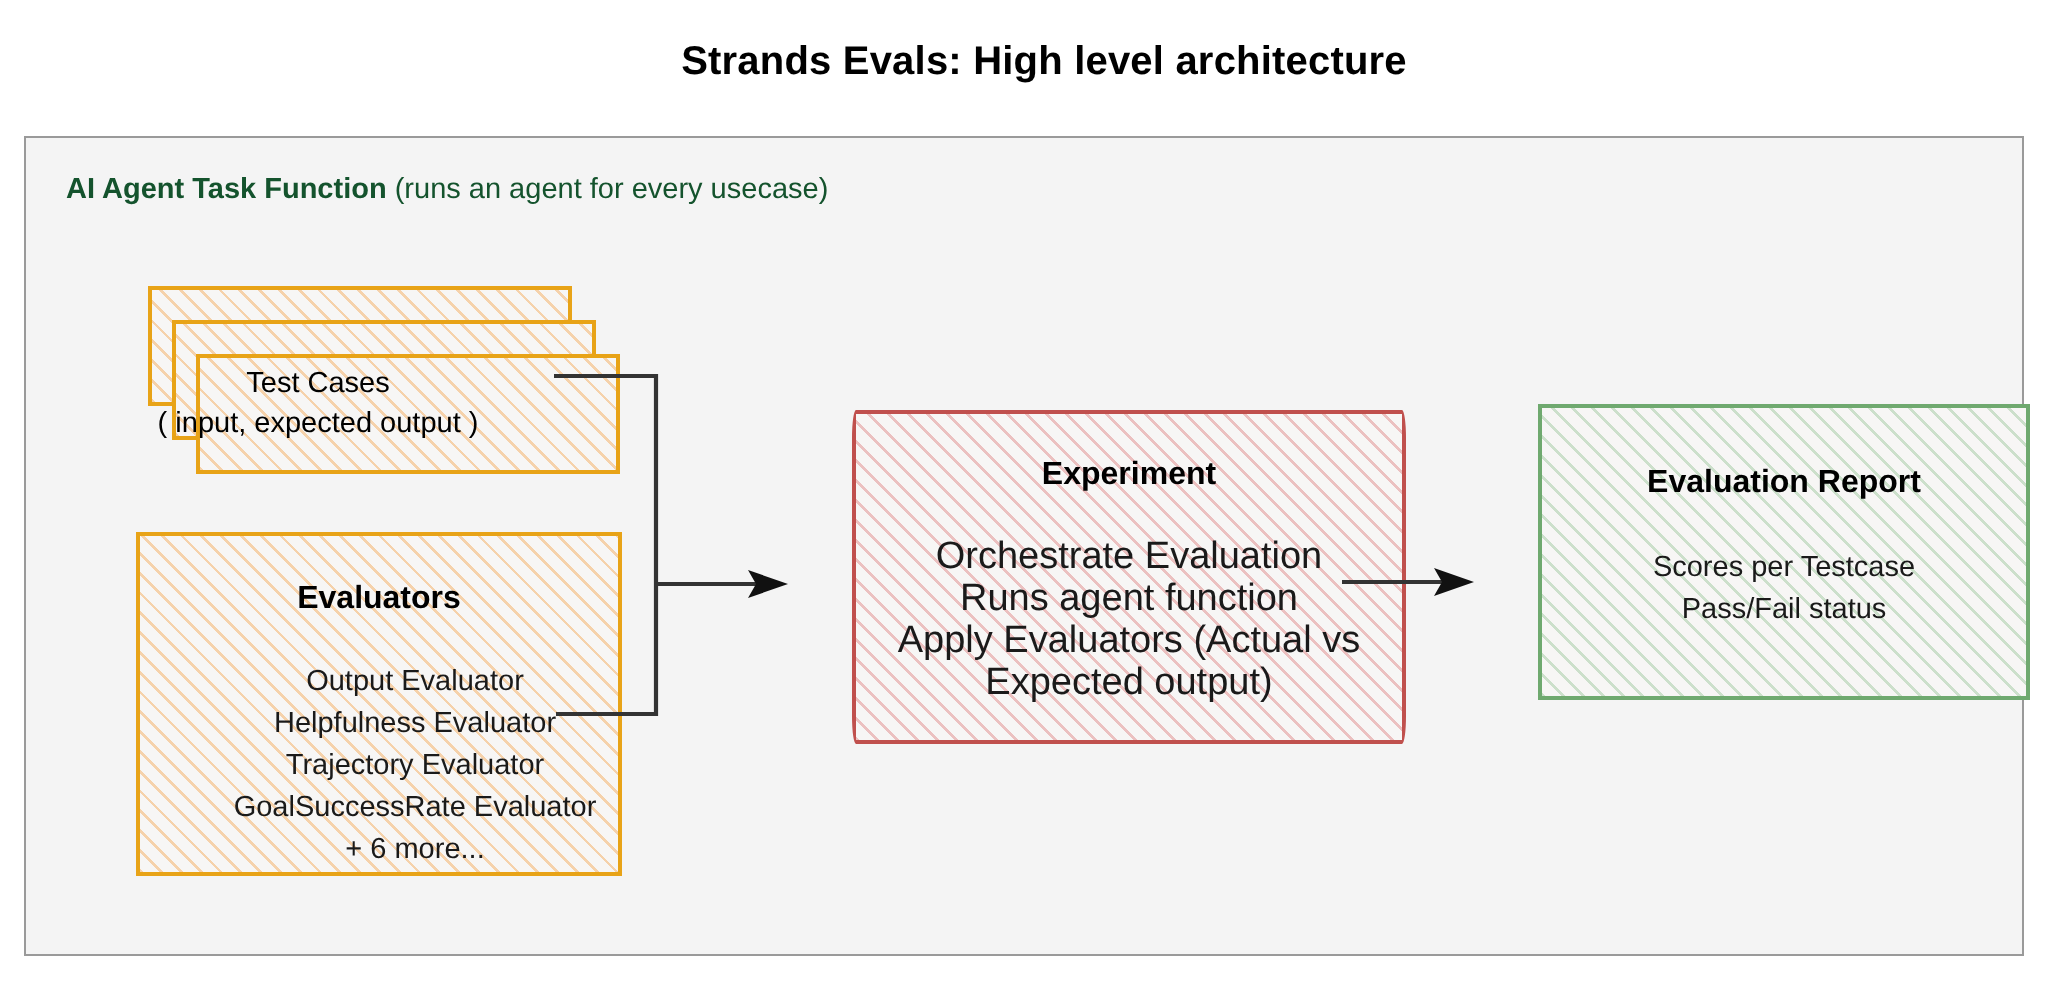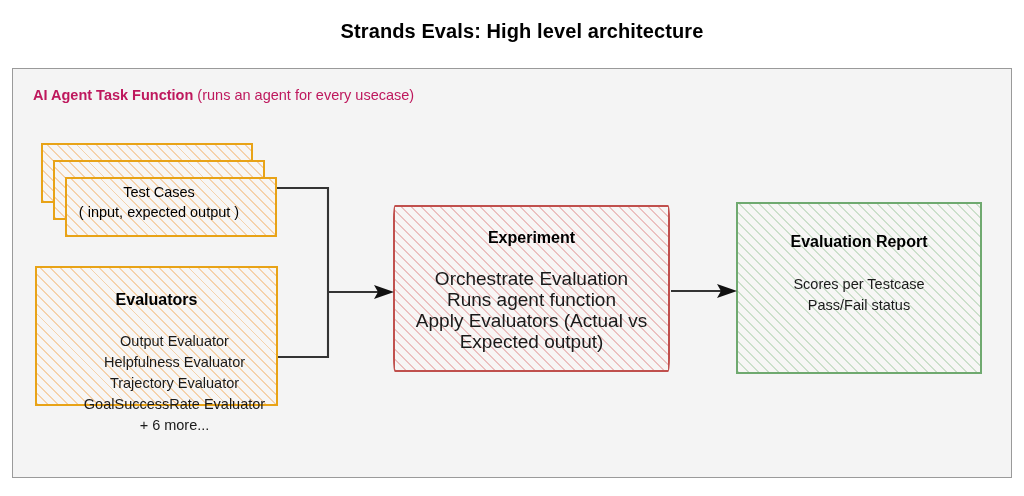--- a/index.html
+++ b/index.html
@@ -39,31 +39,32 @@
     height: 410px;
     background: #f4f4f4;
     border: 1px solid #9a9a9a;
     box-sizing: border-box;
   }
   #task-function-header {
     position: absolute;
     left: 20px;
     top: 18px;
     font-size: 14.5px;
-    color: #be185d;
+    color: #14532d;
     white-space: nowrap;
   }
   #task-function-header .hdr-bold { font-weight: bold; }
   #task-function-header .hdr-note { font-weight: normal; }
 
   
   .hatch-box {
     position: absolute;
     box-sizing: border-box;
     background-color: #f7f6f5;
+    margin-left: 33px;
   }
   .hatch-orange {
     border: 2px solid #e8a317;
     background-image: repeating-linear-gradient(
       45deg,
       rgba(244, 180, 110, 0.55) 0px,
       rgba(244, 180, 110, 0.55) 1.3px,
       rgba(255, 255, 255, 0) 1.3px,
       rgba(255, 255, 255, 0) 7px
     );
@@ -118,21 +119,21 @@
     color: #000000;
     pointer-events: none;
   }
   #test-cases-label .tc-line2 { white-space: nowrap; }
 
   
   #evaluators-box {
     left: 35px;
     top: 266px;
     width: 243px;
-    height: 140px;
+    height: 172px;
   }
   #evaluators-title {
     position: absolute;
     left: 0;
     top: 23px;
     width: 100%;
     text-align: center;
     font-size: 16px;
     font-weight: bold;
     color: #000000;
@@ -178,21 +179,21 @@
     color: #1a1a1a;
     padding: 0 16px;
     box-sizing: border-box;
   }
 
   
   #report-box {
     left: 736px;
     top: 202px;
     width: 246px;
-    height: 172px;
+    height: 148px;
   }
   #report-title {
     position: absolute;
     left: 0;
     top: 29px;
     width: 100%;
     text-align: center;
     font-size: 16px;
     font-weight: bold;
     color: #000000;

